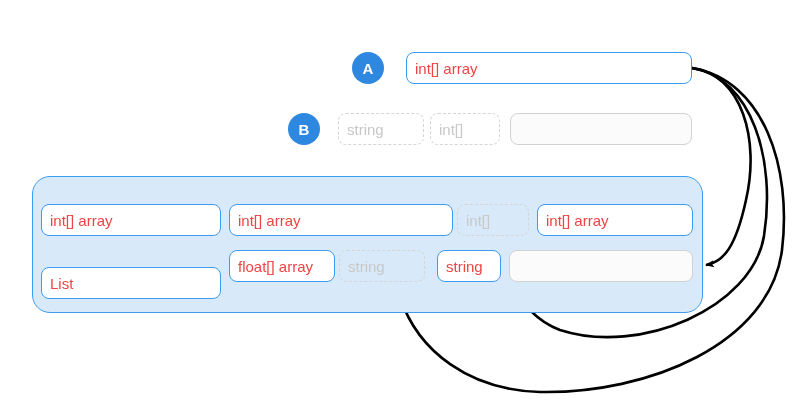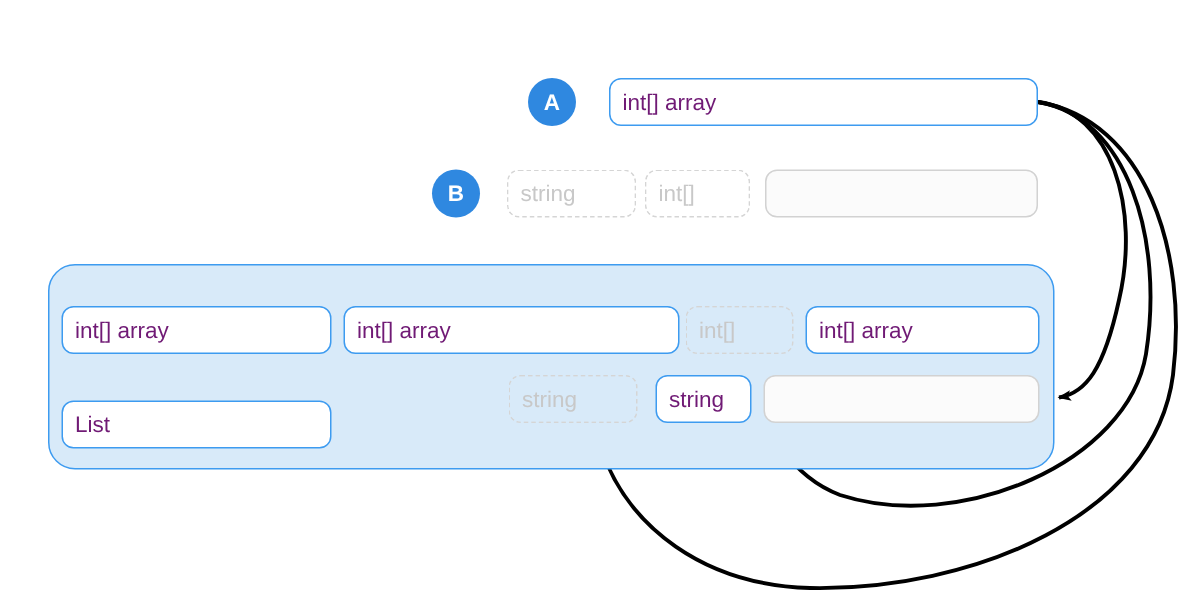--- a/index.html
+++ b/index.html
@@ -34,21 +34,21 @@
     border-radius:8px;
     display:flex;align-items:center;
     padding:0 8px;
     font-size:15px;
     white-space:nowrap;
     overflow:hidden;
   }
   .box.solid-blue{
     background:#ffffff;
     border:1.6px solid #3d9bf0;
-    color:#701a75;
+    color:#ef4444;
   }
   .box.solid-gray{
     background:#fbfbfb;
     border:1.4px solid #d2d2d2;
     color:#141414;
   }
   .box.ghost{
     background:transparent;
     border:1.6px dashed #d5d5d5;
     color:#c8c8c8;
@@ -99,20 +99,21 @@
     <div class="box solid-blue" style="left:8px;top:27px;width:180px;">int[] array</div>
 
     <div class="box solid-blue" style="left:196px;top:27px;width:224px;">int[] array</div>
 
     <div class="box ghost" style="left:424px;top:27px;width:72px;">int[]</div>
 
     <div class="box solid-blue" style="left:504px;top:27px;width:156px;">int[] array</div>
 
     <div class="box solid-blue" style="left:8px;top:90px;width:180px;">List</div>
 
+    <div class="box solid-blue" style="left:196px;top:73px;width:106px;">float[] array</div>
 
     <div class="box ghost" style="left:306px;top:73px;width:86px;">string</div>
 
     <div class="box solid-blue" style="left:404px;top:73px;width:64px;">string</div>
 
     <div class="box solid-gray" style="left:476px;top:73px;width:184px;"></div>
   </div>
 
 </div>
 

